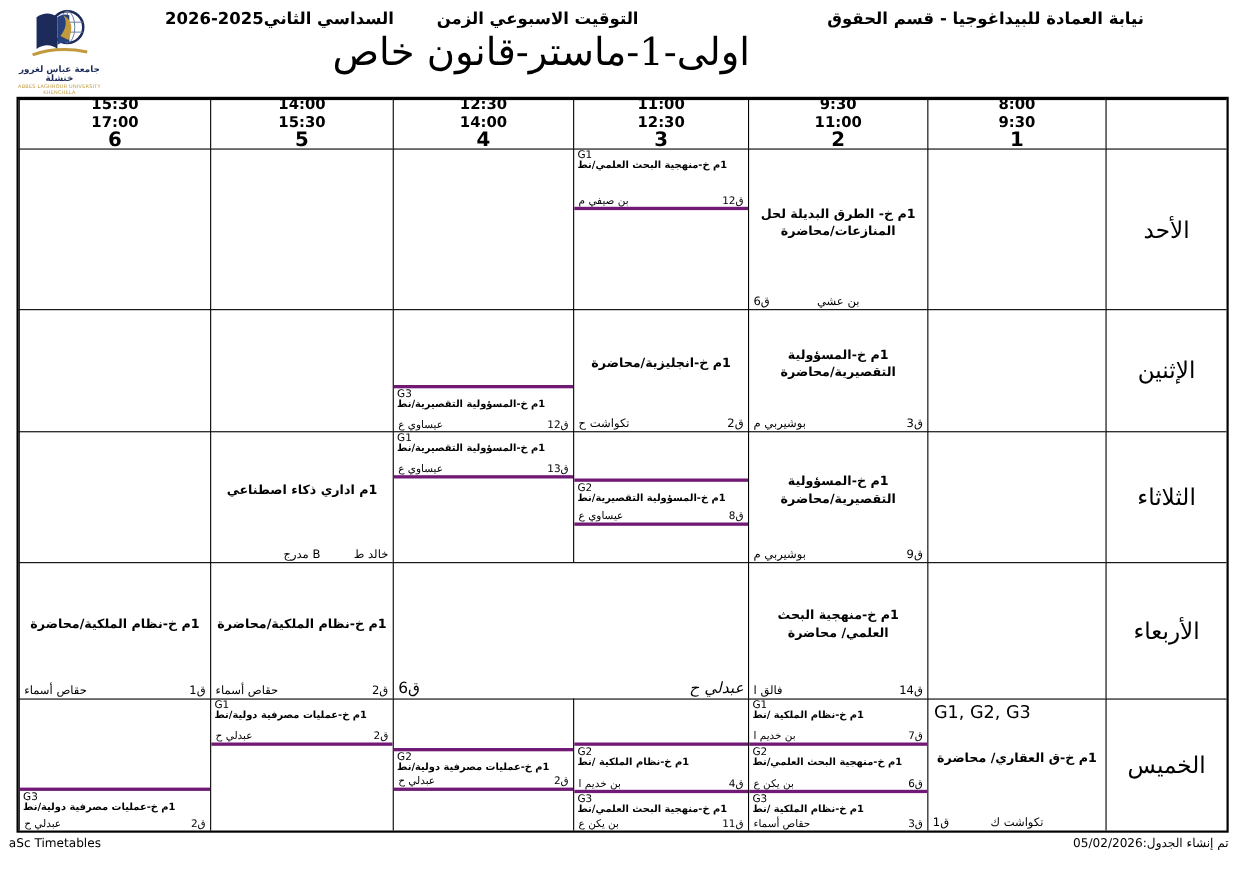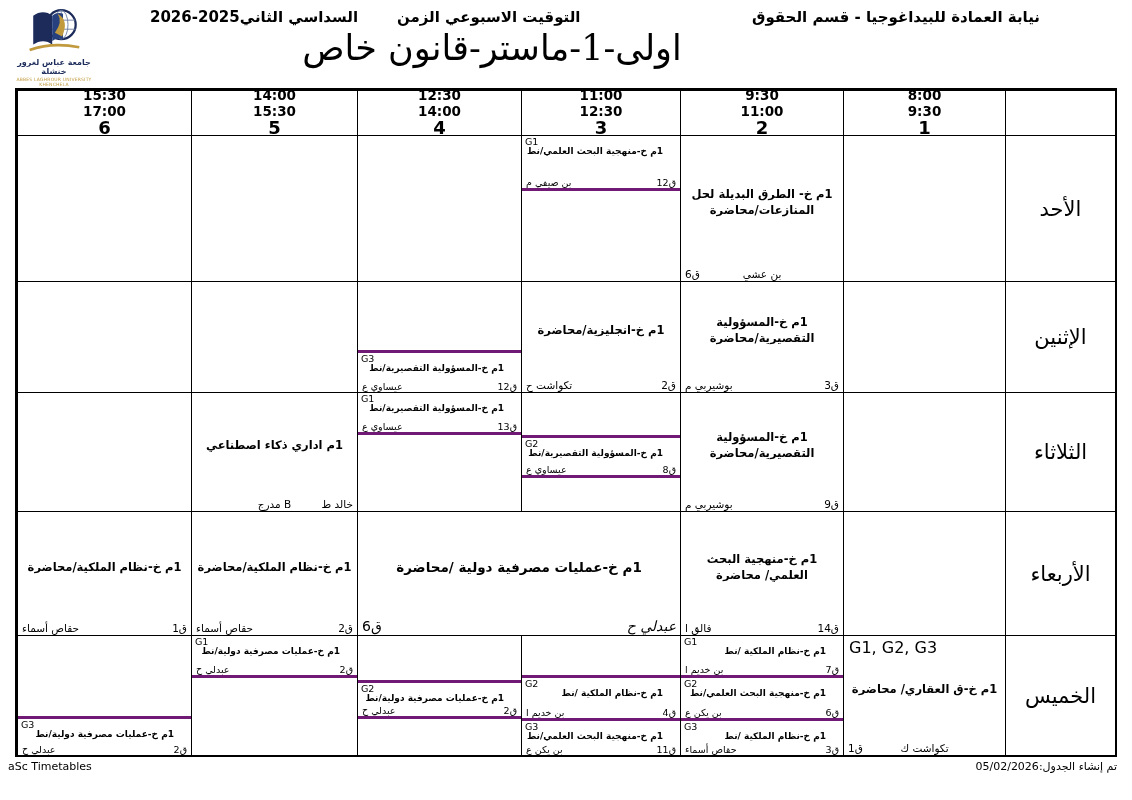--- a/index.html
+++ b/index.html
@@ -41,21 +41,21 @@
   .h39{height:39px;} .h40{height:40px;} .h42{height:42px;} .h43{height:43px;}
   .h44{height:44px;} .h36{height:36px;} .h52{height:52px;}
 
   
   .card{position:relative;width:100%;height:100%;direction:rtl;box-sizing:border-box;}
   .card.full{display:flex;align-items:center;justify-content:center;padding:2px 5px 14px;}
   .card.full .ttl{text-align:center;font-weight:bold;font-size:11.5px;line-height:1.35;}
   .card.merged .ttl{font-size:13.5px;}
   .gtag{position:absolute;top:0;left:3px;font-size:9.5px;direction:ltr;line-height:1.2;}
   .card.full .gtag{top:2px;left:5px;font-size:16px;}
-  .ttl-s{position:absolute;top:10px;left:3px;right:17px;text-align:right;font-weight:bold;
+  .ttl-s{position:absolute;top:10px;left:3px;right:3px;text-align:left;font-weight:bold;
          font-size:9px;white-space:nowrap;line-height:1.2;}
   .tok{position:absolute;bottom:1px;font-size:10.5px;white-space:nowrap;}
   .tok.l{left:4px;margin-top:36px;} .tok.r{right:4px;}
   .tok.c{left:0;right:0;text-align:center;}
   .tok.t9{font-size:9.5px;bottom:0;}
   .tok.big{font-size:14px;}
   .tok.hand{font-style:italic;font-family:"DejaVu Serif","DejaVu Sans",serif;font-size:14px;}
   .tok.ltr{direction:ltr;}
 
   
@@ -222,21 +222,20 @@
     <div class="cell"></div>
     <div class="cell">
       <div class="card full">
         <div class="ttl">1م خ-منهجية البحث العلمي/ محاضرة</div>
         <span class="tok l">فالق ا</span>
         <span class="tok r">ق14</span>
       </div>
     </div>
     <div class="cell" style="grid-column: span 2;">
       <div class="card full merged">
-        <div class="ttl">1م خ-عمليات مصرفية دولية /محاضرة</div>
         <span class="tok l big">ق6</span>
         <span class="tok r hand">عبدلي ح</span>
       </div>
     </div>
     <div class="cell">
       <div class="card full">
         <div class="ttl">1م خ-نظام الملكية/محاضرة</div>
         <span class="tok l">حقاص أسماء</span>
         <span class="tok r">ق2</span>
       </div>

